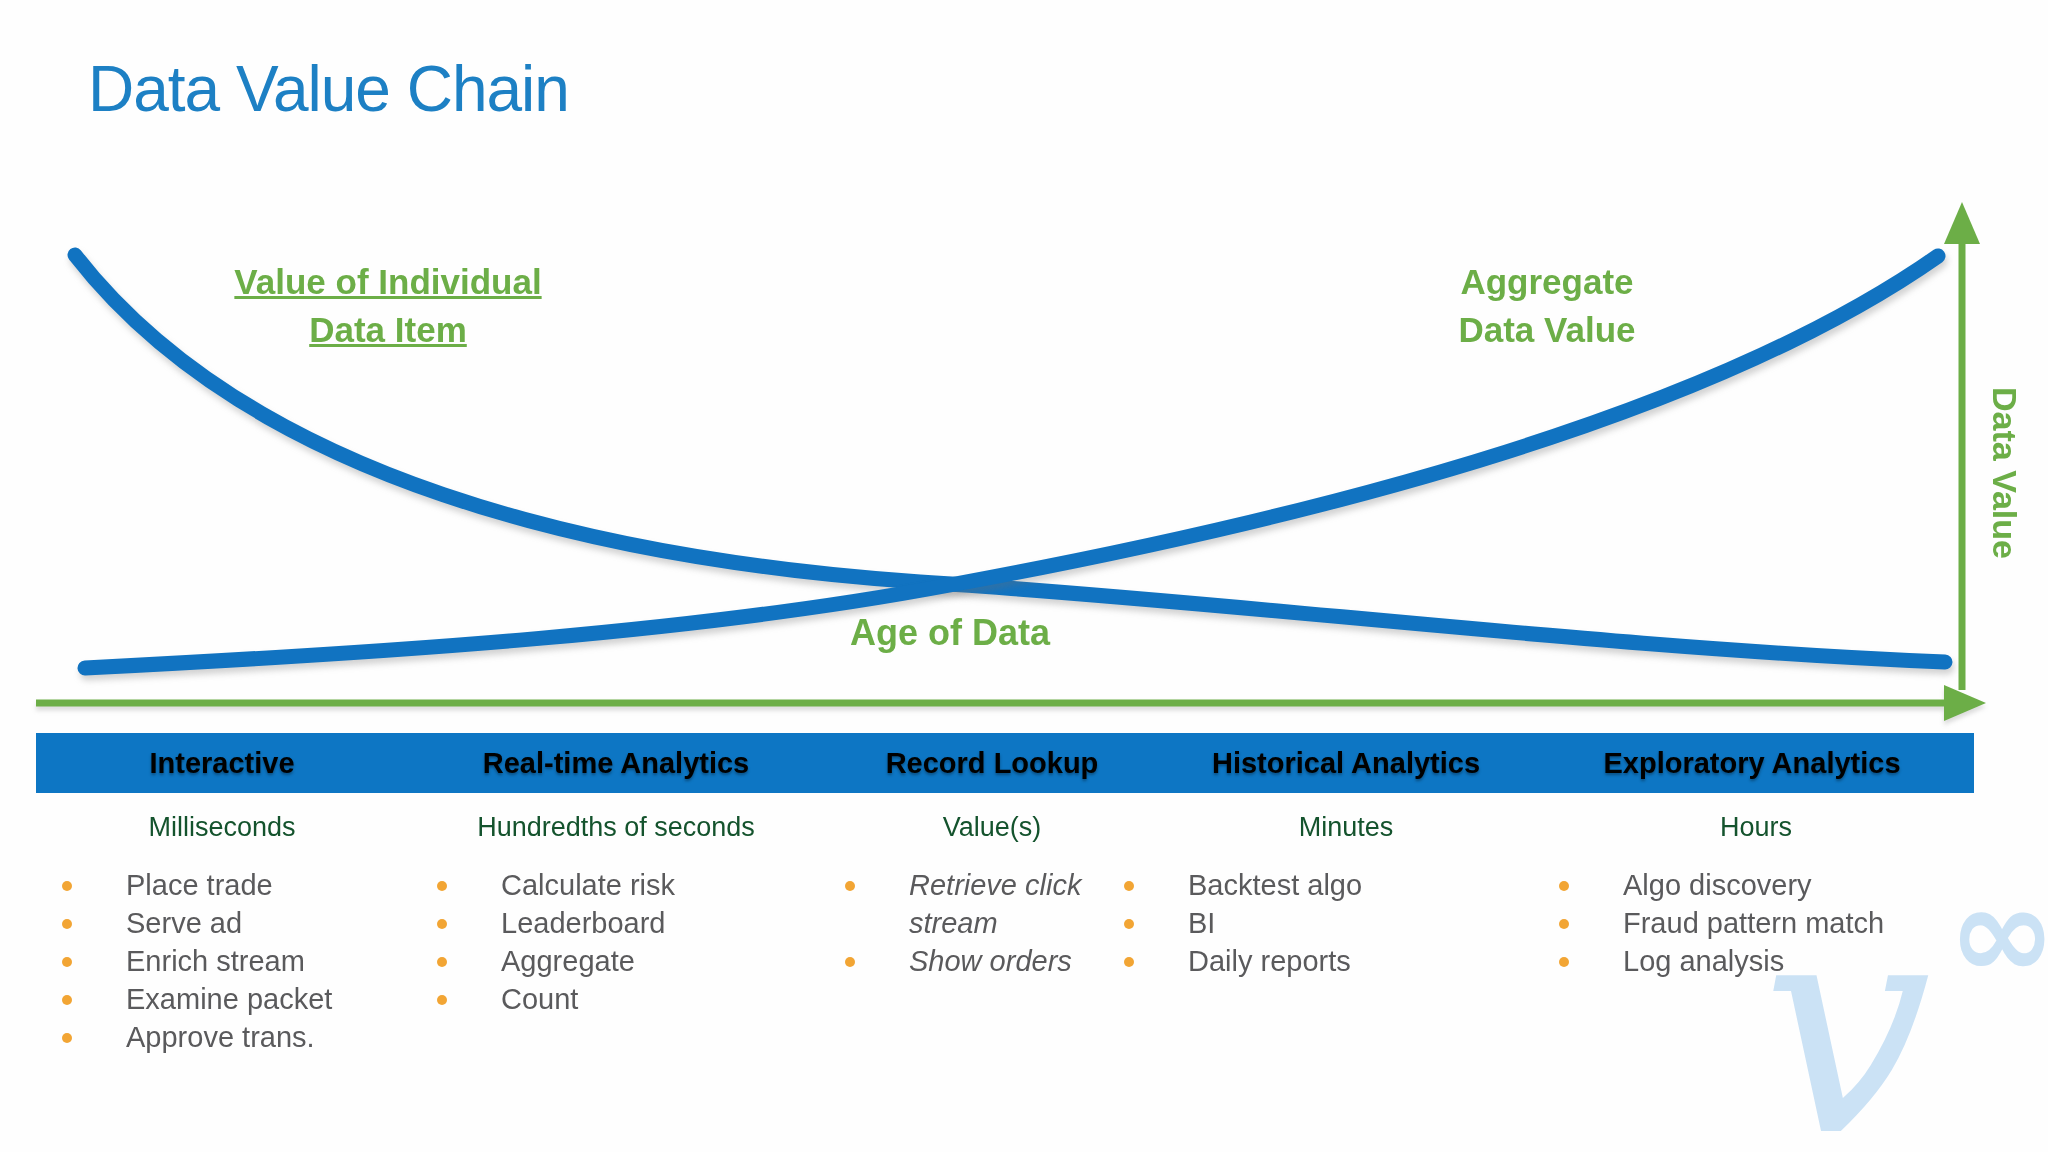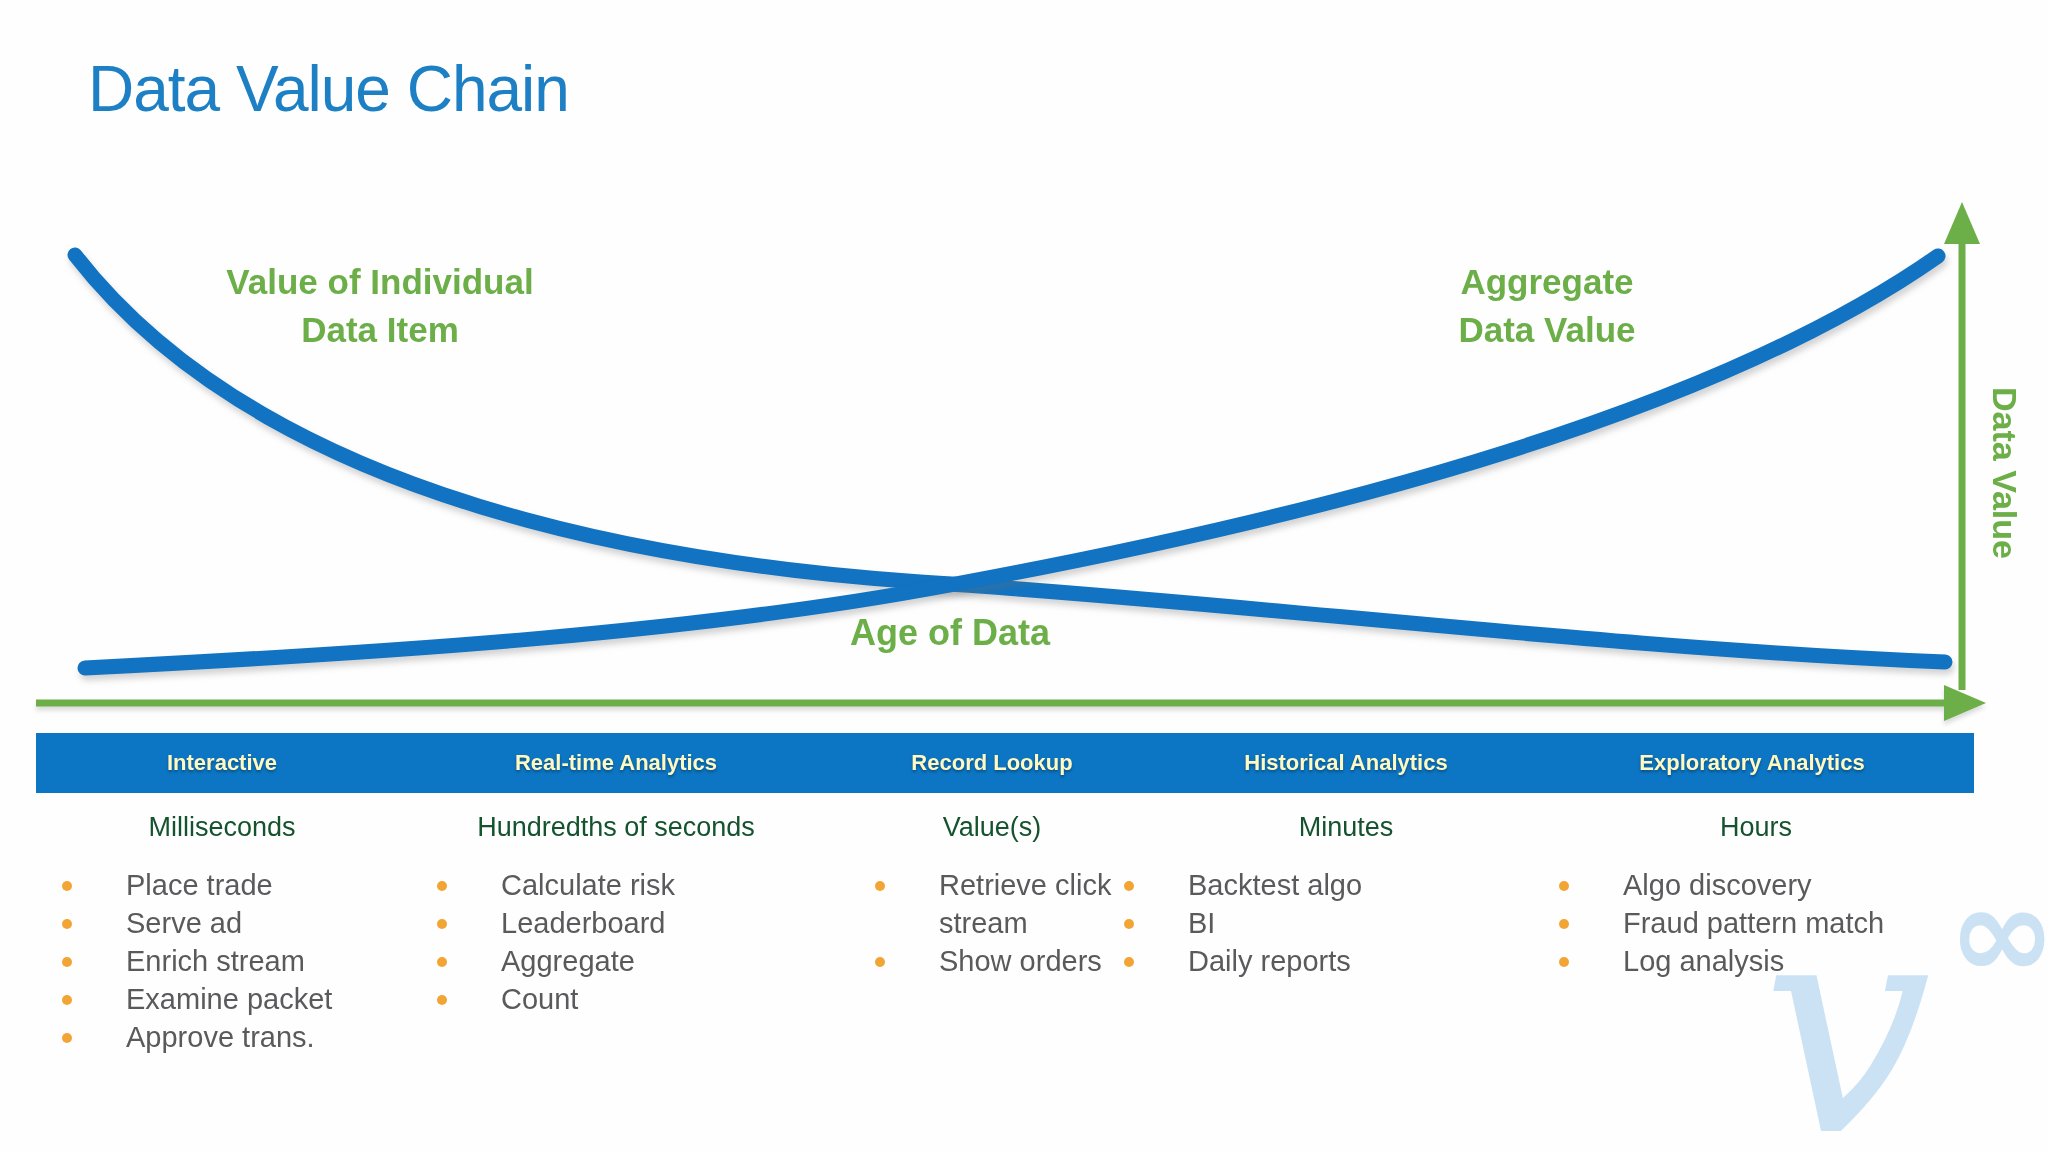--- a/index.html
+++ b/index.html
@@ -15,46 +15,46 @@
   }
   
   .chart-svg{left:0;top:0;width:2048px;height:1152px;pointer-events:none;}
   .curve{fill:none;stroke:#1173c1;stroke-width:15;stroke-linecap:round;
          filter:drop-shadow(2px 5px 3px rgba(110,110,110,0.30));}
   .axis{stroke:#6cae47;fill:none;}
   .axis-head{fill:#6cae47;stroke:none;}
   .axis-shadow{filter:drop-shadow(0 4px 2px rgba(120,120,120,0.25));}
   
   .green-label{color:#6cae47;font-weight:bold;text-align:center;}
-  .lbl-individual{left:380px;top:258px;font-size:35px;line-height:48px;transform:translateX(-50%);}
+  .lbl-individual{left:388px;top:258px;font-size:35px;line-height:48px;transform:translateX(-50%);text-decoration:underline;}
   .lbl-aggregate{left:1547px;top:258px;font-size:35px;line-height:48px;transform:translateX(-50%);}
   .lbl-age{left:950px;top:612px;font-size:36px;transform:translateX(-50%);}
   .lbl-data-value{left:2004px;top:473px;font-size:34px;transform:translate(-50%,-50%) rotate(90deg);white-space:nowrap;}
   
   .header-bar{left:36px;top:733px;width:1938px;height:60px;background:#0d76c4;}
   .header-cell{
     position:absolute;top:50%;transform:translate(-50%,-50%);
-    color:#fef9c3;font-size:22px;font-weight:bold;white-space:nowrap;
+    color:#000000;font-size:29px;font-weight:bold;white-space:nowrap;
     text-shadow:0 2px 3px rgba(0,0,0,0.35);
   }
   
   .latency{top:812px;font-size:27px;color:#14532d;transform:translateX(-50%);white-space:nowrap;}
   
   .bullet-col{top:866px;}
   .bullet-row{display:flex;align-items:flex-start;}
   .bullet-dot{
     flex:0 0 auto;width:10px;height:10px;border-radius:50%;
     background:#f2a534;margin-top:15px;
   }
   .bullet-text{
     margin-left:54px;font-size:29px;color:#5a5a5c;line-height:38px;
   }
   .col-1{left:62px;}  .col-1 .bullet-text{width:270px;}
   .col-2{left:437px;} .col-2 .bullet-text{width:270px;}
-  .col-3{left:875px;} .col-3 .bullet-text{width:200px;}
+  .col-3{left:845px;font-style:italic;} .col-3 .bullet-text{width:200px;}
   .col-4{left:1124px;}.col-4 .bullet-text{width:270px;}
   .col-5{left:1559px;}.col-5 .bullet-text{width:340px;}
   
   .wm-v{
     left:1762px;top:908px;font-family:"DejaVu Serif",serif;font-style:italic;
     font-size:300px;line-height:0.8;color:#cbe2f5;
   }
   .wm-inf{
     left:1948px;top:868px;font-family:"DejaVu Sans",sans-serif;
     font-size:130px;line-height:1;color:#cbe2f5;font-weight:bold;

